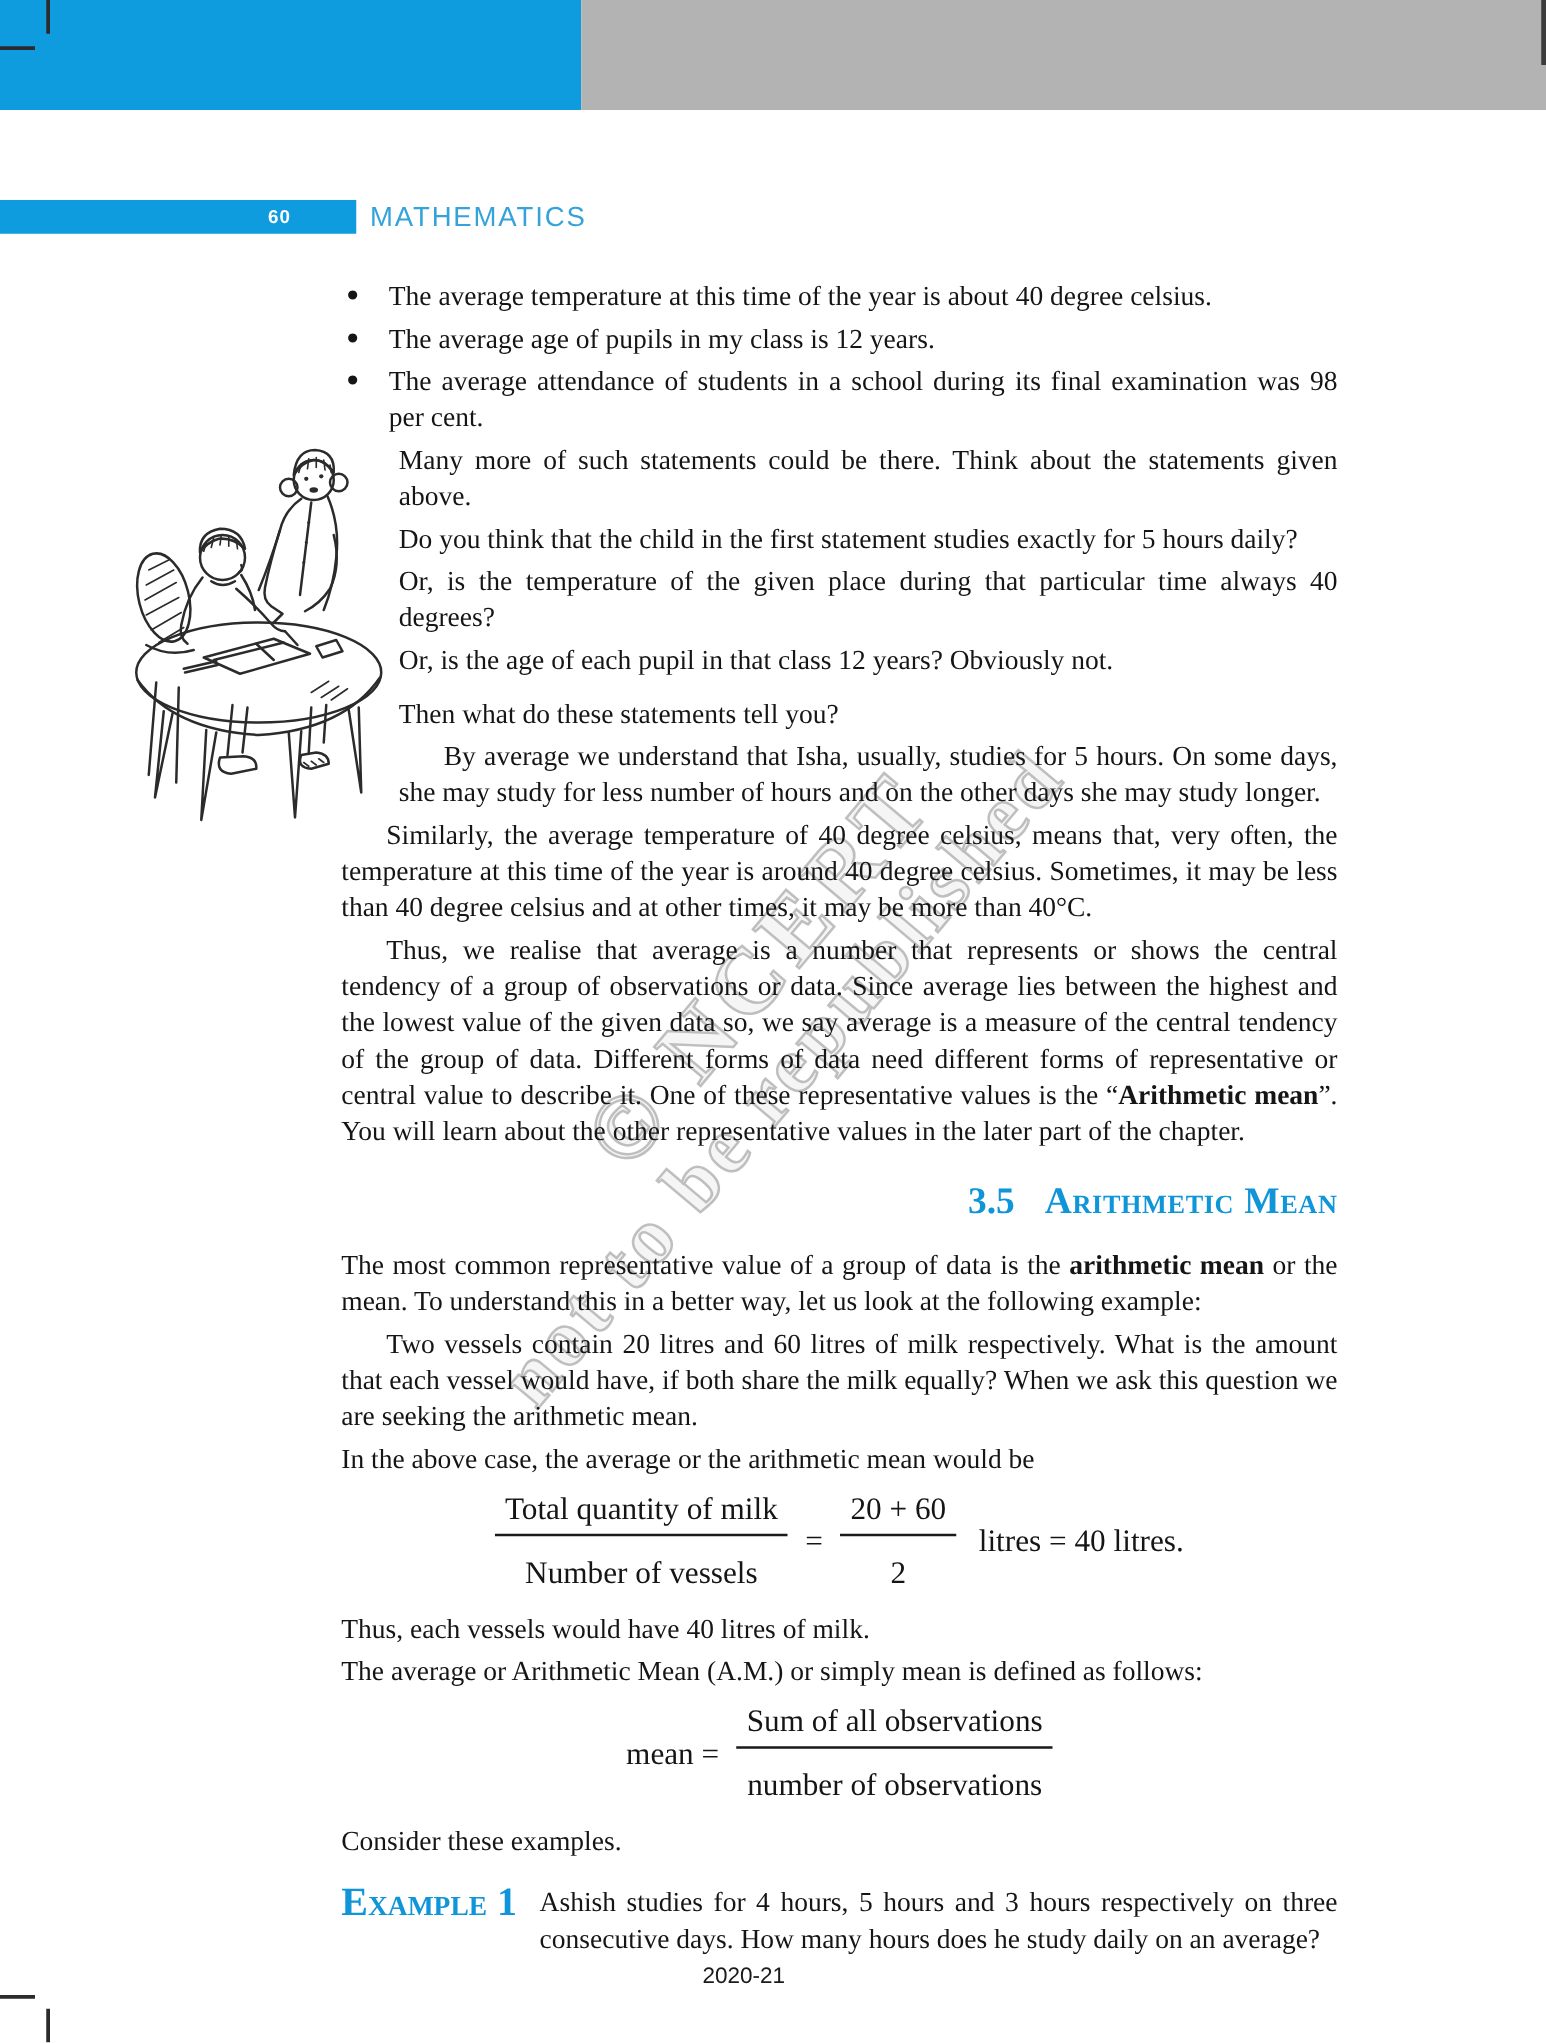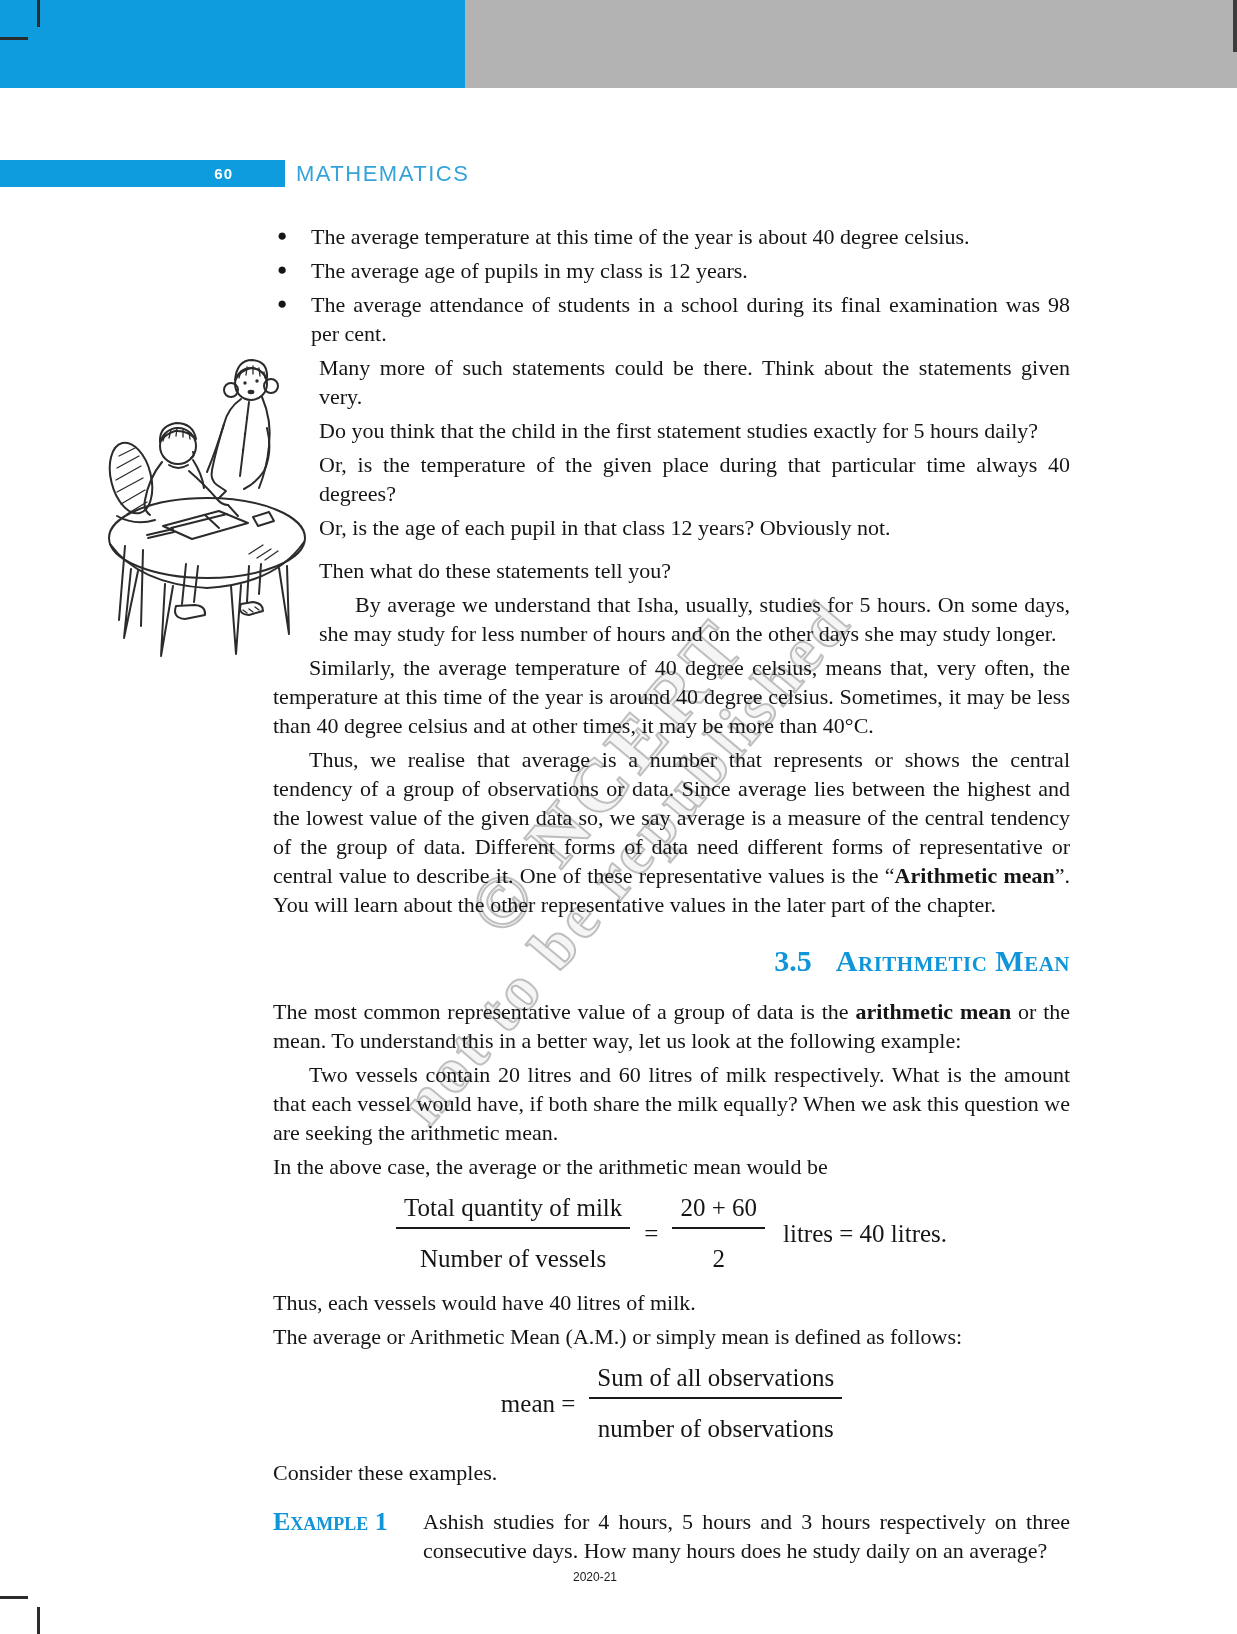--- a/index.html
+++ b/index.html
@@ -59,30 +59,30 @@
     display:flex;justify-content:center;align-items:center;gap:14px;
     margin:12px 0 14px 0;font-size:25px;line-height:30px;text-align:center;
   }
   .frac{display:inline-block;text-align:center;}
   .frac .num{display:block;padding:0 8px 4px 8px;border-bottom:2px solid #1a1a1a;}
   .frac .den{display:block;padding-top:15px;}
   .formula-suffix{margin-left:4px;}
   
   .example{display:flex;margin-top:20px;}
   .example-label{
-    color:#1095d8;font-weight:bold;font-variant:small-caps;font-size:26px;
+    color:#1095d8;font-weight:bold;font-variant:small-caps;font-size:32px;
     min-width:132px;margin-right:18px;white-space:nowrap;line-height:29px;
   }
   .example-text{flex:1;text-align:justify;}
   
   .illustration{position:absolute;left:101px;top:338px;width:214px;height:322px;z-index:2;}
   
   .footer{
     position:absolute;left:0;top:1570px;width:1190px;text-align:center;
-    font-family:"Liberation Sans", sans-serif;font-size:12px;color:#1a1a1a;z-index:2;
+    font-family:"Liberation Sans", sans-serif;font-size:18px;color:#1a1a1a;z-index:2;
   }
 </style>
 </head>
 <body>
 
 <div class="top-blue"></div>
 <div class="top-gray"></div>
 <div class="edge-tick-right"></div>
 <div class="crop cm-tl-v"></div>
 <div class="crop cm-tl-h"></div>
@@ -160,21 +160,21 @@
 <div class="main">
 
   <ul class="bullets">
     <li>The average temperature at this time of the year is about 40 degree celsius.</li>
     <li>The average age of pupils in my class is 12 years.</li>
     <li>The average attendance of students in a school during its final examination was 98 per cent.</li>
   </ul>
 
   <div class="img-spacer"></div>
 
-  <p>Many more of such statements could be there. Think about the statements given very.</p>
+  <p>Many more of such statements could be there. Think about the statements given above.</p>
   <p>Do you think that the child in the first statement studies exactly for 5 hours daily?</p>
   <p>Or, is the temperature of the given place during that particular time always 40 degrees?</p>
   <p>Or, is the age of each pupil in that class 12 years? Obviously not.</p>
   <p class="mt-then">Then what do these statements tell you?</p>
   <p class="indent">By average we understand that Isha, usually, studies for 5 hours. On some days, she may study for less number of hours and on the other days she may study longer.</p>
   <p class="indent">Similarly, the average temperature of 40 degree celsius, means that, very often, the temperature at this time of the year is around 40 degree celsius. Sometimes, it may be less than 40 degree celsius and at other times, it may be more than 40°C.</p>
   <p class="indent"><span>Thus, we realise that average is a number that represents or shows the central tendency of a group of observations or data. Since average lies between the highest and the lowest value of the given data so, we say average is a measure of the central tendency of the group of data. Different forms of data need different forms of representative or central value to describe it. One of these representative values is the “</span><span style="font-weight: bold;">Arithmetic mean</span><span>”. You will learn about the other representative values in the later part of the chapter.</span></p>
 
   <h2 class="section-heading">
     <span class="sec-num">3.5</span><span class="sec-title">Arithmetic Mean</span>

